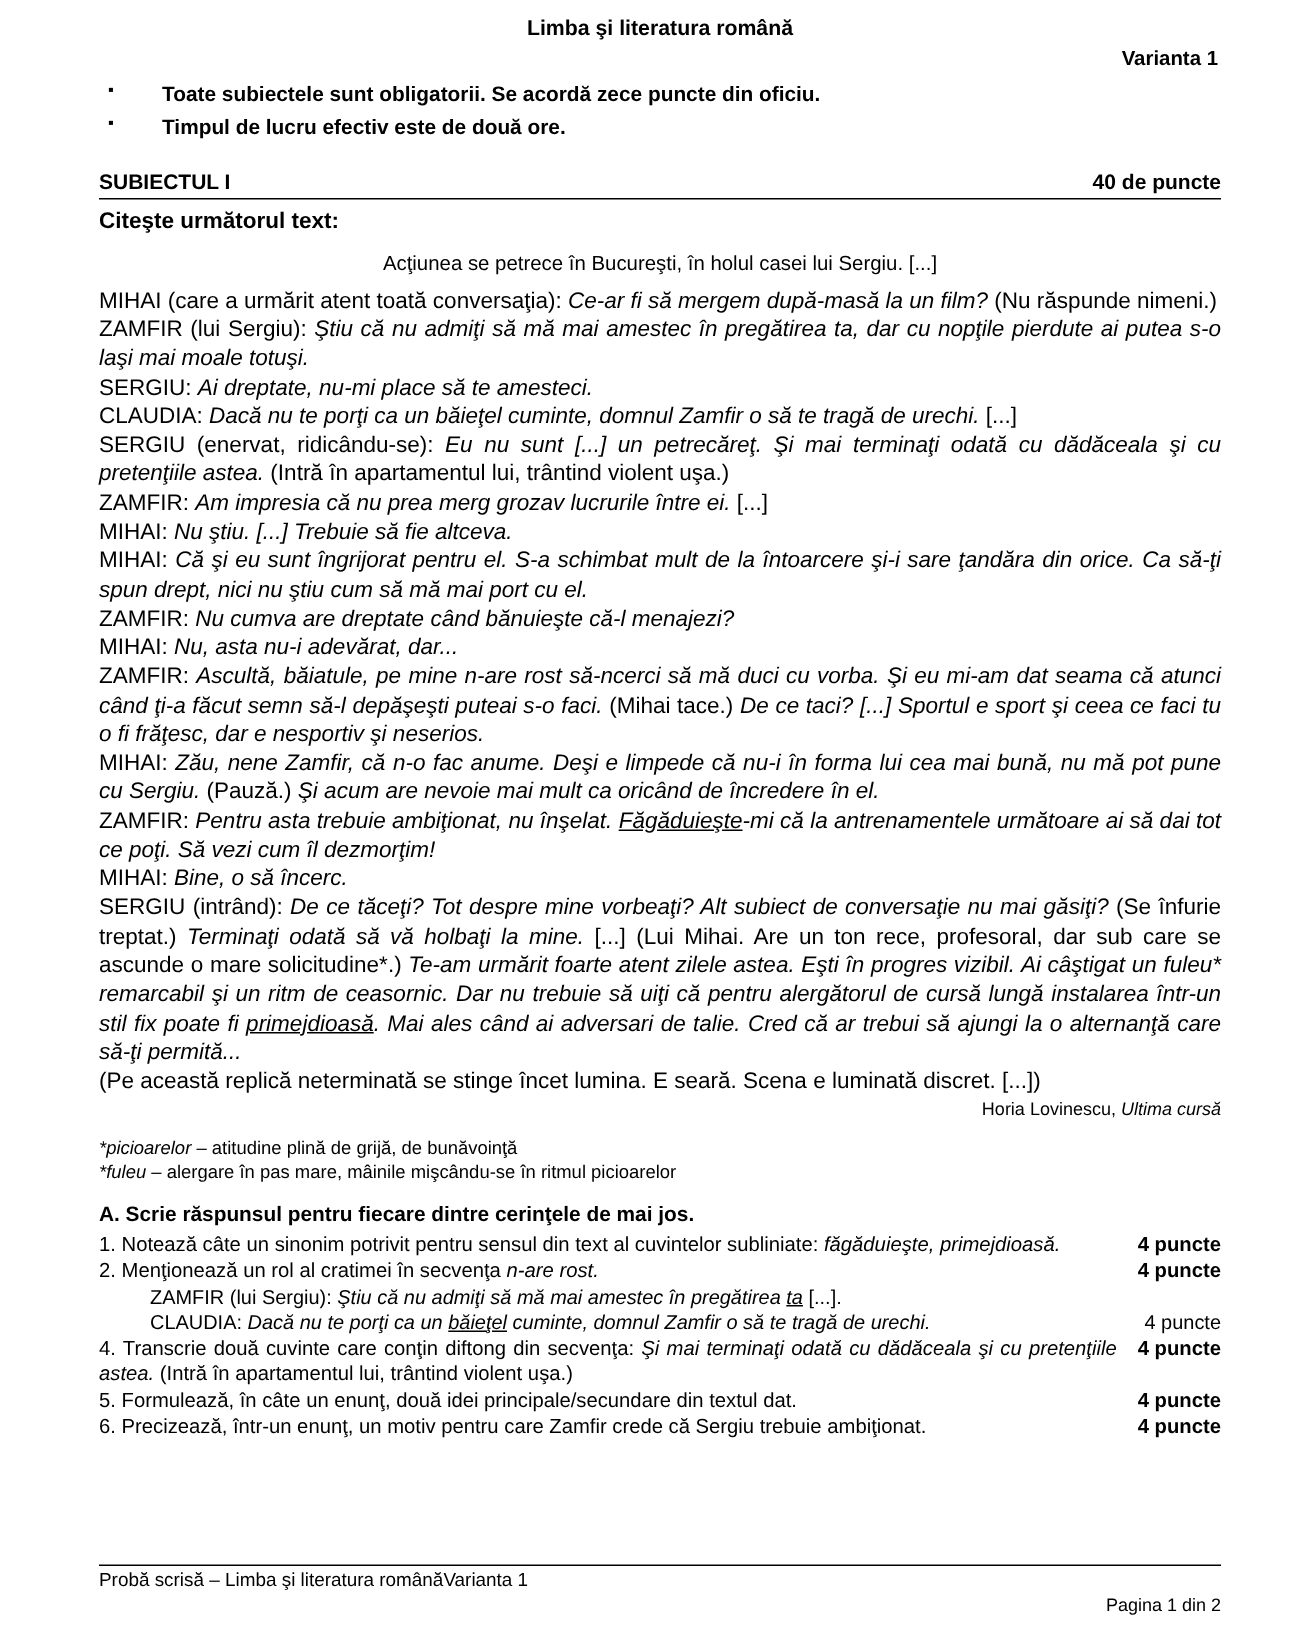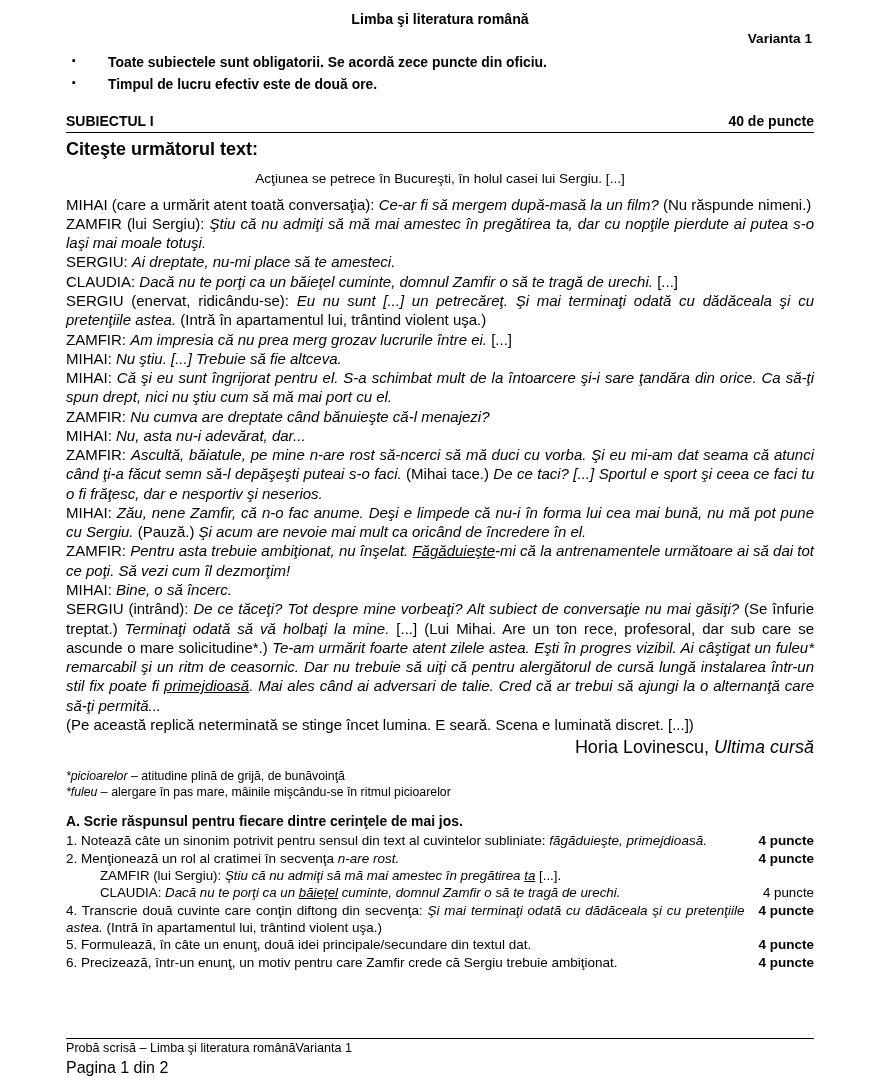--- a/index.html
+++ b/index.html
@@ -71,21 +71,21 @@
     font-weight: bold;
     font-size: 14px;
     border-bottom: 1.6px solid #000;
     padding-bottom: 1px;
     margin: 19px 0 5px 0;
   }
   .subject-bar .subj-label { text-decoration: none; }
 
   .read-instruction {
     font-weight: bold;
-    font-size: 18px;
+    font-size: 15px;
     margin: 4px 0 10px 0;
   }
 
   
   .stage-center {
     text-align: center;
     margin: 0 0 7px 0;
     font-size: 13.6px;
   }
   .play {
@@ -96,21 +96,21 @@
   }
   .play p {
     margin: 0;
   }
   .play em { font-style: italic; }
   .play u { text-decoration: underline; }
 
   .attribution {
     text-align: right;
     margin-top: 2px;
-    font-size: 18px;
+    font-size: 12px;
   }
 
   .footnotes {
     margin-top: 9px;
     font-size: 12.3px;
     line-height: 1.33;
   }
   .footnotes p { margin: 0; }
 
   
@@ -157,22 +157,22 @@
   .footer-rule {
     border-top: 1.5px solid #000;
     margin-bottom: 2px;
   }
   .footer-row {
     display: flex;
     justify-content: flex-start;
     font-size: 12.6px;
   }
   .footer-page {
-    text-align: left;
-    font-size: 16px;
+    text-align: right;
+    font-size: 12px;
     margin-top: 1px;
   }
 </style>
 </head>
 <body>
 
 <div class="page">
 
   <div class="doc-title">Limba şi literatura română</div>
   <div class="variant-top">Varianta 1</div>

